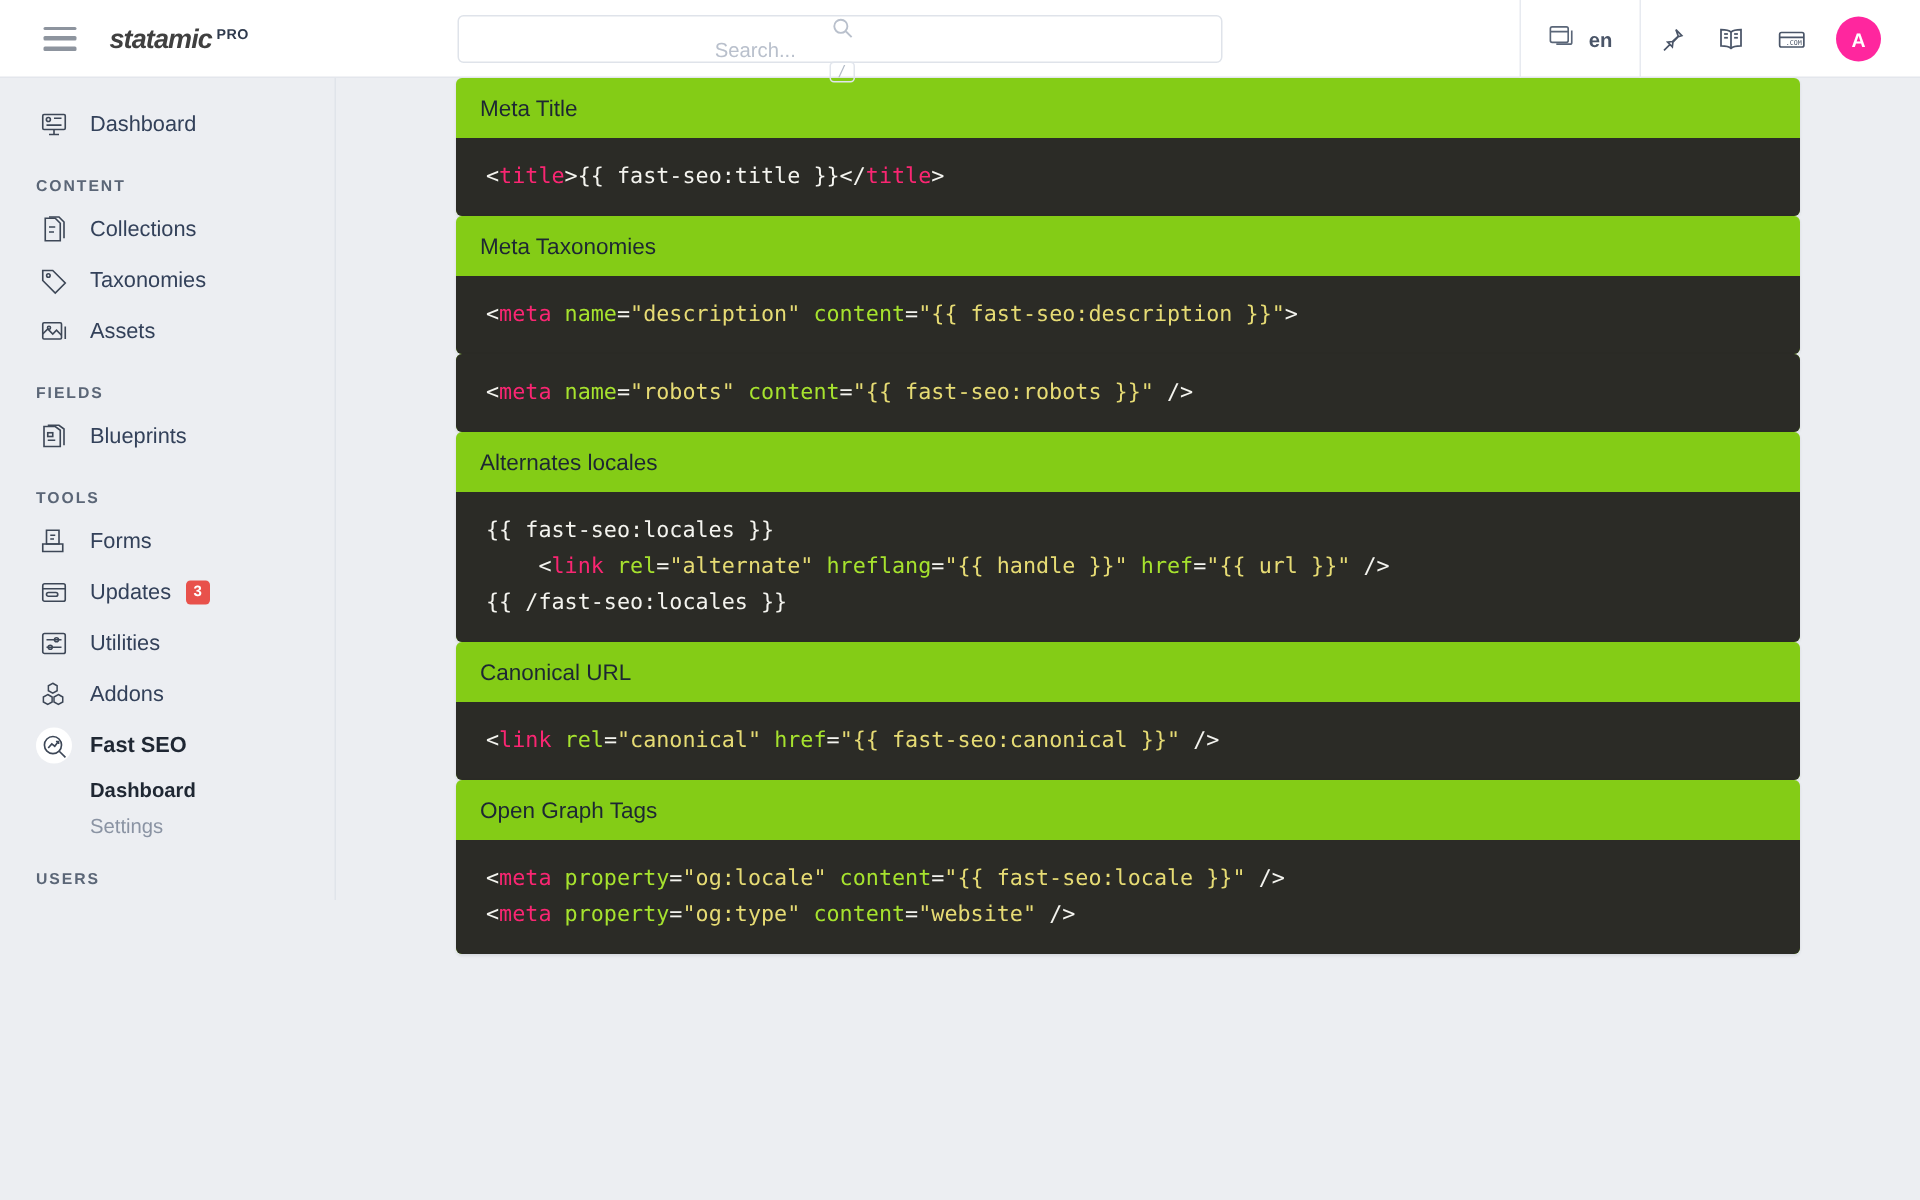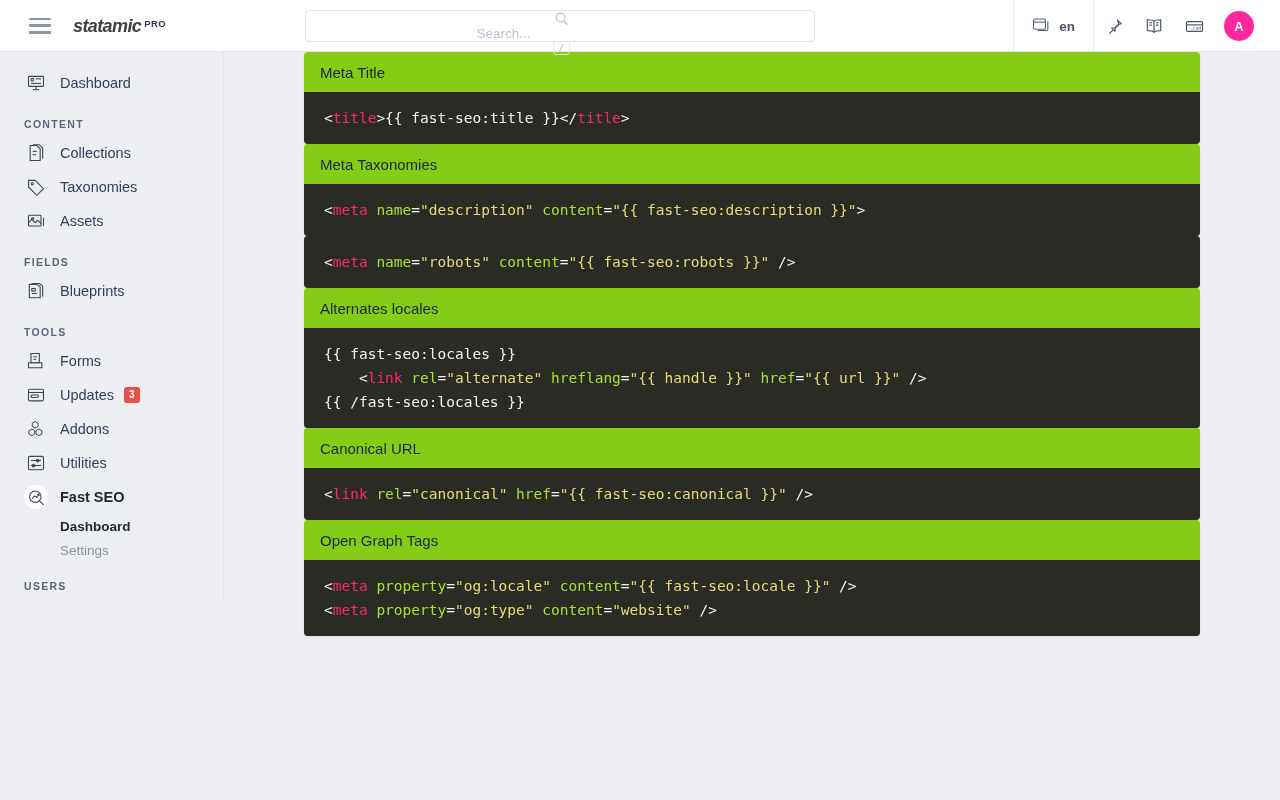--- a/index.html
+++ b/index.html
@@ -393,40 +393,40 @@
         <line x1="3" y1="9" x2="21" y2="9"></line>
         <rect x="6" y="12" width="9" height="3" rx="1.5"></rect>
       </svg>
     </span>
     <span class="lbl">Updates</span>
     <span class="badge">3</span>
   </div>
 
   <div class="nav-item">
     <span class="ico">
-      <svg width="20" height="20" viewBox="0 0 24 24" fill="none" stroke="#3d4757" stroke-width="1.2">
-        <path d="M11 3l3.5 2v4L11 11 7.5 9V5z"></path>
-        <path d="M7 12l3.5 2v4L7 20l-3.5-2v-4z"></path>
-        <path d="M15.5 12l3.5 2v4l-3.5 2-3.5-2v-4z"></path>
-      </svg>
-    </span>
-    <span class="lbl">Addons</span>
-  </div>
-
-  <div class="nav-item">
-    <span class="ico">
       <svg width="20" height="20" viewBox="0 0 24 24" fill="none" stroke="#3d4757" stroke-width="1.3">
         <rect x="3" y="4" width="18" height="16" rx="1.5"></rect>
         <line x1="6" y1="9" x2="18" y2="9"></line>
           <circle cx="14" cy="9" r="1.6"></circle>
         <line x1="6" y1="15" x2="18" y2="15"></line>
           <circle cx="9" cy="15" r="1.6"></circle>
       </svg>
     </span>
     <span class="lbl">Utilities</span>
+  </div>
+
+  <div class="nav-item">
+    <span class="ico">
+      <svg width="20" height="20" viewBox="0 0 24 24" fill="none" stroke="#3d4757" stroke-width="1.2">
+        <path d="M11 3l3.5 2v4L11 11 7.5 9V5z"></path>
+        <path d="M7 12l3.5 2v4L7 20l-3.5-2v-4z"></path>
+        <path d="M15.5 12l3.5 2v4l-3.5 2-3.5-2v-4z"></path>
+      </svg>
+    </span>
+    <span class="lbl">Addons</span>
   </div>
 
   <div class="nav-item active">
     <span class="ico">
       <svg width="19" height="19" viewBox="0 0 24 24" fill="none" stroke="#3d4757" stroke-width="1.4">
         <circle cx="10.5" cy="11" r="7.2"></circle>
           <line x1="15.8" y1="16.2" x2="21" y2="21.4"></line>
         <path d="M6.5 13.5l3-3.5 2.5 2 3-4"></path>
           <path d="M13 8h2.2v2.2"></path>
       </svg>

